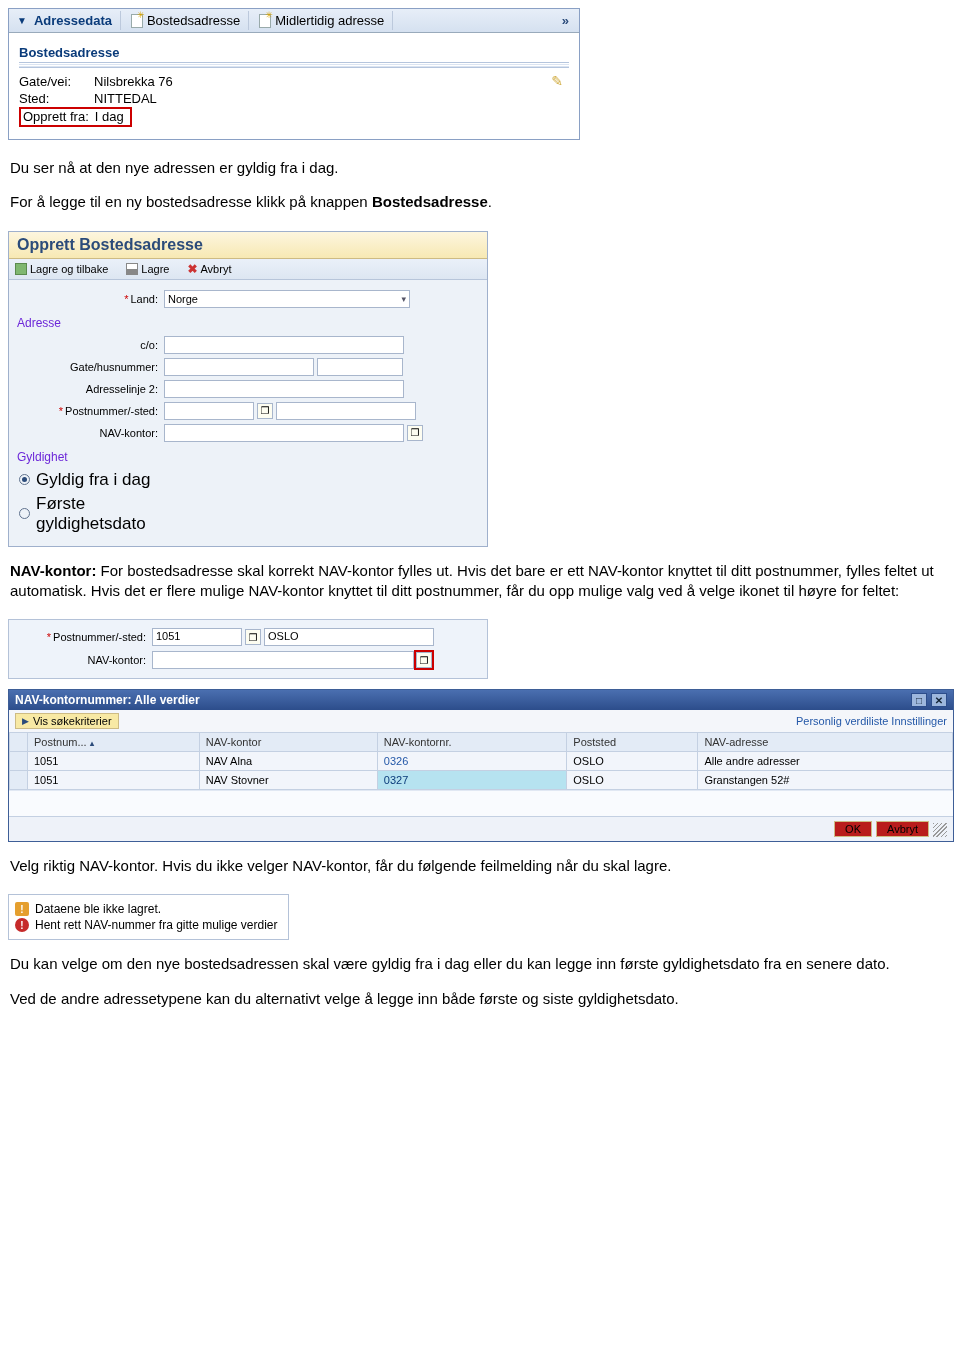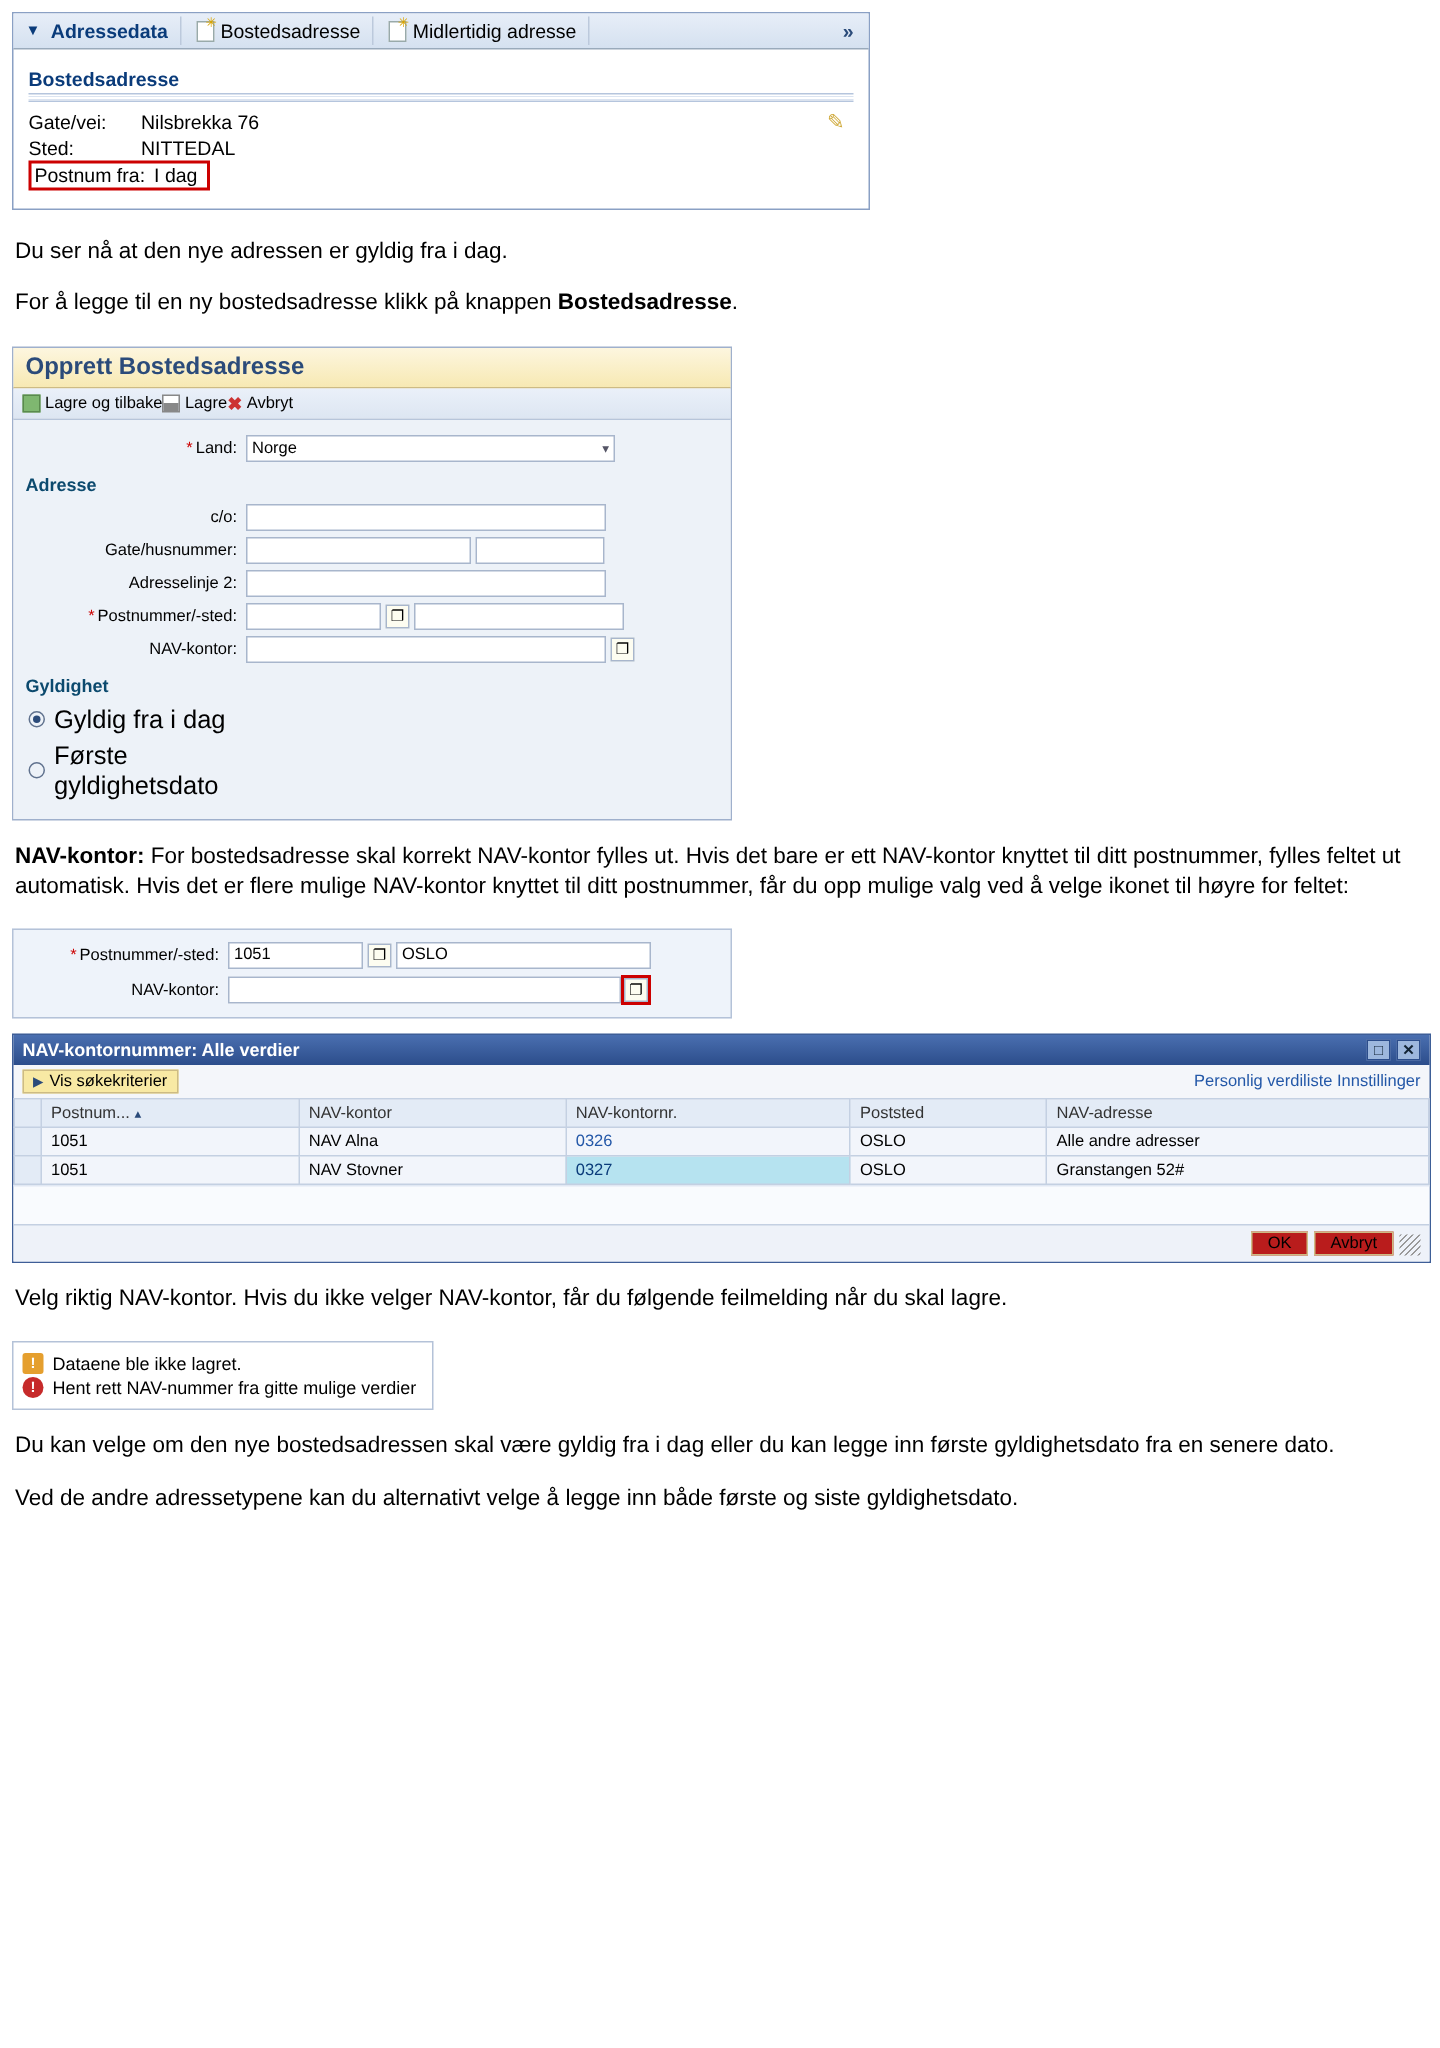--- a/index.html
+++ b/index.html
@@ -67,37 +67,37 @@
   
   .form-panel { width: 480px; border: 1px solid #9fb0cc; font-size: 12px; background:#fff; }
   .form-title {
     background: linear-gradient(#fdf6df,#f7e9b3);
     color: #2b4b7a; font-weight: bold; font-size: 16px;
     padding: 4px 8px; border-bottom:1px solid #cdbb84;
   }
   .form-toolbar {
     background: linear-gradient(#eaf0f9,#dde6f2);
     padding: 3px 6px; border-bottom: 1px solid #b7c5da;
-    display: flex; gap: 0; align-items:center;
+    display: flex; gap: 18px; align-items:center;
   }
   .form-toolbar .tbtn { display:flex; align-items:center; gap:3px; font-size:11px; }
   .form-body { background:#edf2f8; padding: 8px 10px 10px 10px; }
   .form-row { display:flex; align-items:center; padding:2px 0; }
   .form-row .flabel { width: 145px; text-align:right; padding-right: 6px; font-size:11px; }
   .form-row .req { color:#c00; margin-right:2px; }
   .form-row .finput {
     height: 18px; border:1px solid #a8b6cc; background:#fff;
     font-size:11px; padding:1px 3px;
   }
   .form-row .finput.w1 { width: 150px; }
   .form-row .finput.w2 { width: 90px; }
   .form-row .finput.w3 { width: 240px; }
   .form-row .finput.sel { width: 246px; display:flex; align-items:center; justify-content:space-between; }
   .form-row .picker { width:16px; height:16px; border:1px solid #a8b6cc; background:#fdfdf1; margin-left:3px; display:inline-flex; align-items:center; justify-content:center; font-size:10px; }
-  .form-section-label { font-weight:bold; font-size:12px; color:#0c4a6e; margin:6px 0 4px -2px; }
+  .form-section-label { font-weight:normal; font-size:12px; color:#6d28d9; margin:6px 0 4px -2px; }
   .radio-row { display:flex; align-items:center; gap:6px; padding:2px 0; font-size:17px; }
   .radio-dot { width:11px; height:11px; border:1px solid #60728e; border-radius:50%; display:inline-flex; align-items:center; justify-content:center; }
   .radio-dot.checked::after { content:""; width:5px; height:5px; background:#2b4b7a; border-radius:50%; display:block; }
 
   
   .snippet { border:1px solid #b4c2d8; width: 480px; background:#eef3fa; padding:6px 8px; font-size:12px; }
   .snippet .form-row .flabel { width:135px; }
   .snippet .hl-box { border:2px solid #c00; padding:0; }
   
   
@@ -162,21 +162,21 @@
     <div class="kv-row">
       <span class="label">Gate/vei:</span>
       <span class="val">Nilsbrekka 76</span>
       <span class="pencil">✎</span>
     </div>
     <div class="kv-row">
       <span class="label">Sted:</span>
       <span class="val">NITTEDAL</span>
     </div>
     <div class="gyldig-box">
-      <span style="padding-right:6px;">Postnum fra:</span>
+      <span style="padding-right:6px;">Opprett fra:</span>
       <span>I dag</span>
     </div>
   </div>
 </div>
 
 <div class="text-para">
   <div>Du ser nå at den nye adressen er gyldig fra i dag.</div>
   <div style="margin-top:14px;">
     <span>For å legge til en ny bostedsadresse klikk på knappen </span><span class="bold">Bostedsadresse</span><span>.</span>
   </div>

